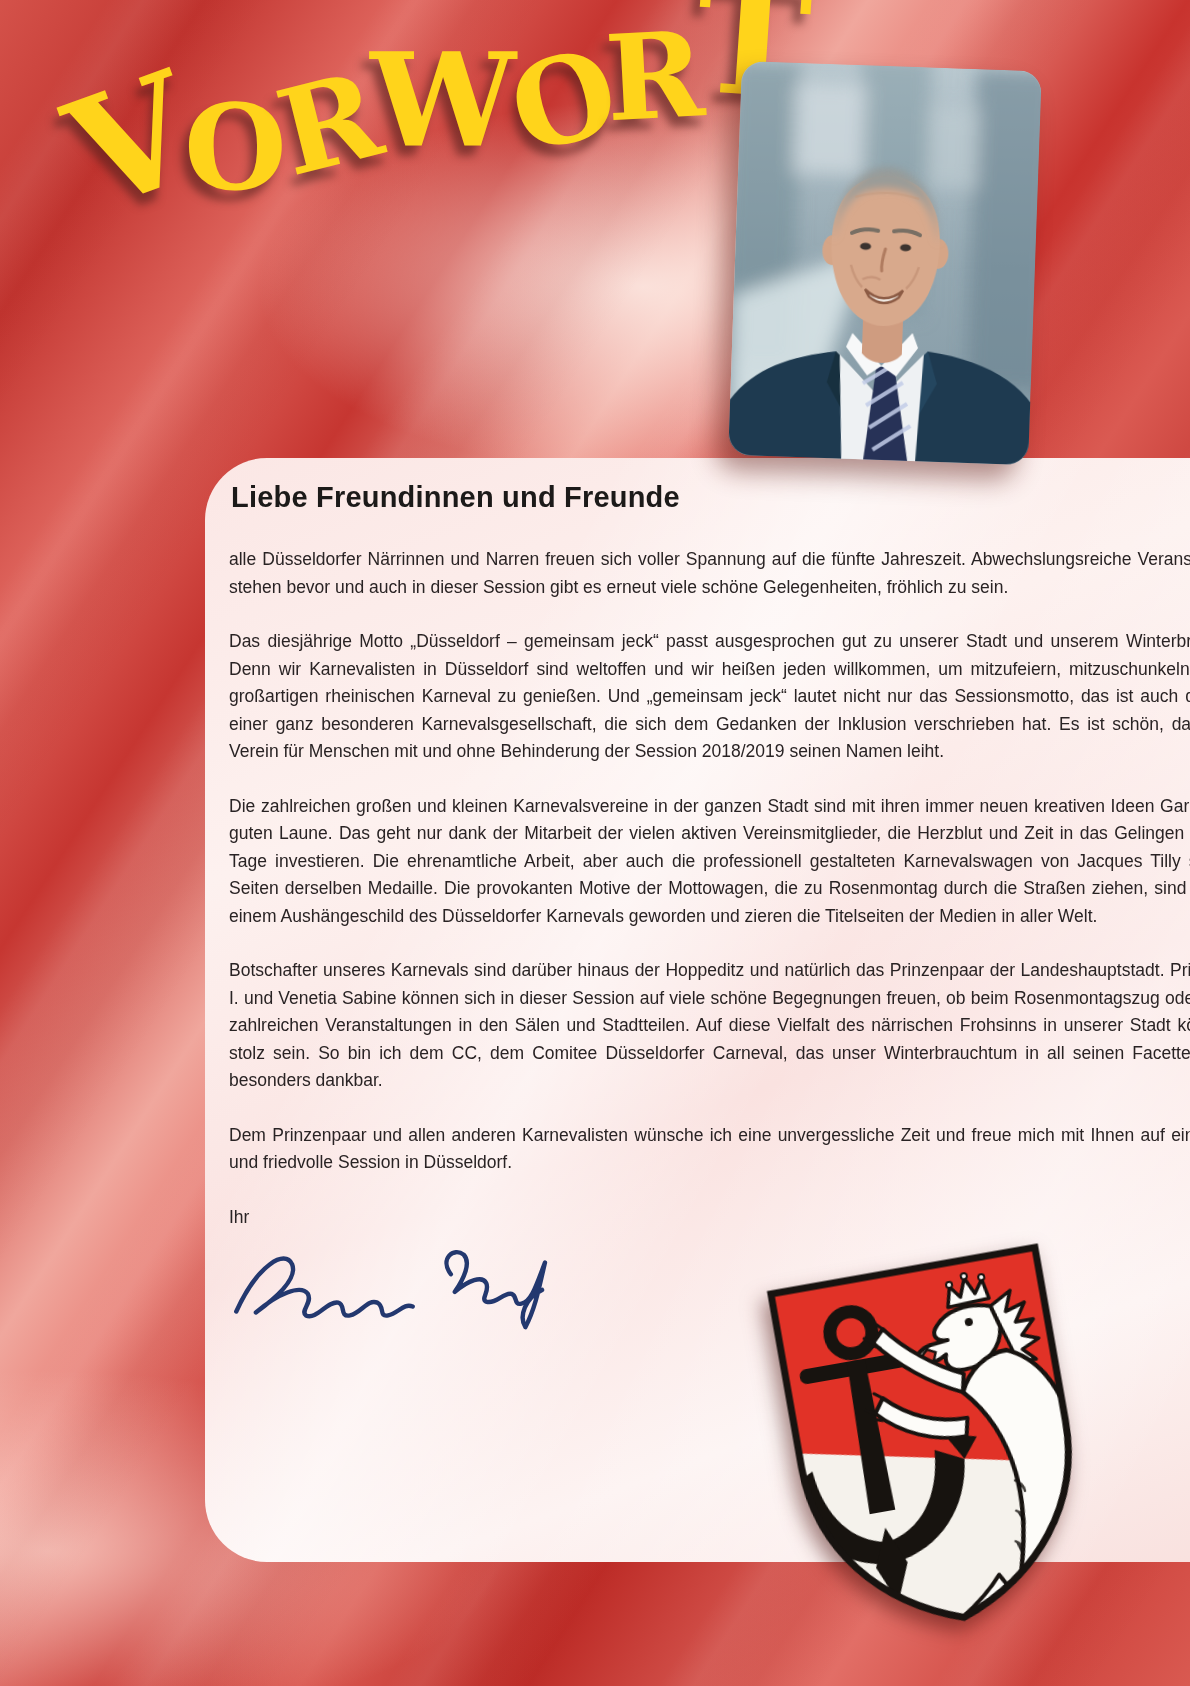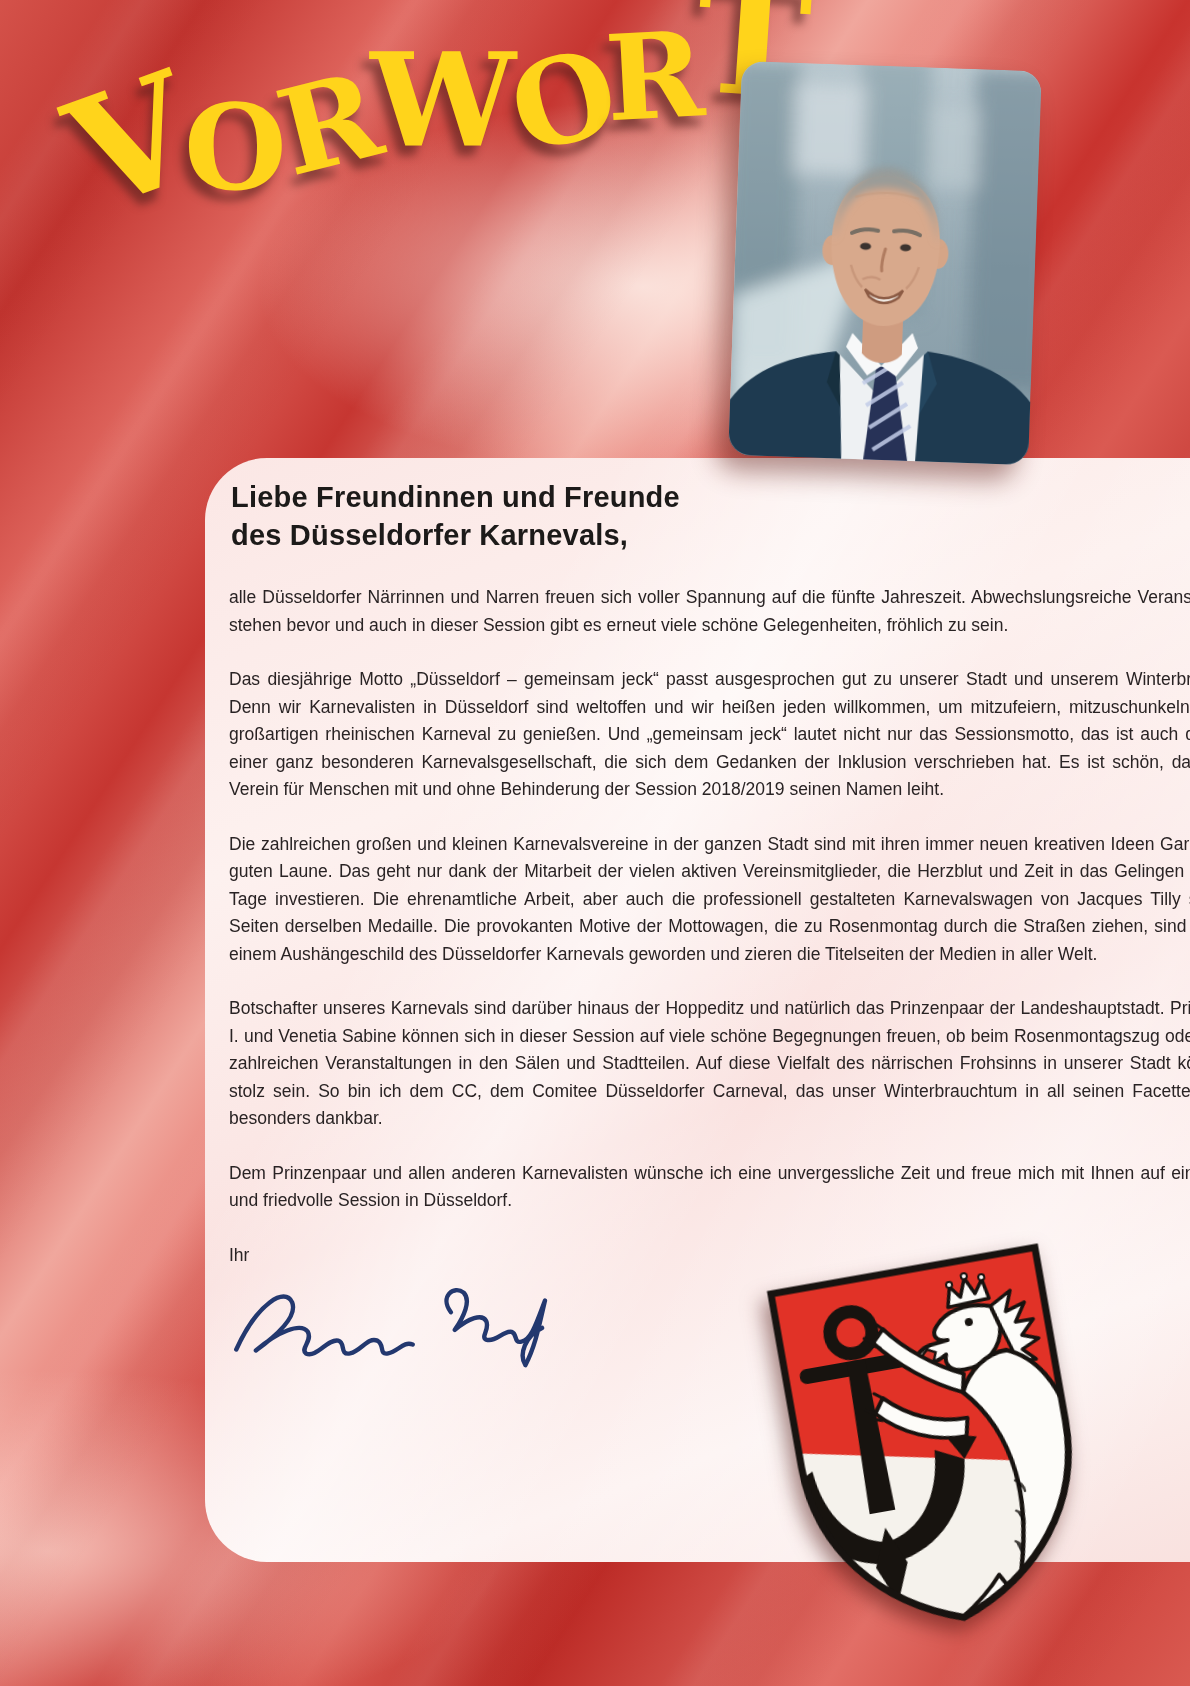--- a/index.html
+++ b/index.html
@@ -155,21 +155,21 @@
     </g>
     <path d="M150,183 q-4,14 -3,22" stroke="#b07c60" stroke-width="3" fill="none" stroke-linecap="round"></path>
     <path d="M128,214 q10,-5 18,0" stroke="#c08d72" stroke-width="2.5" fill="none" opacity=".7"></path>
     <path d="M131,224 c12,11 26,11 38,0 l-4,7 c-10,8 -20,8 -30,0 Z" fill="#f2ece5" stroke="#8c5b44" stroke-width="2.5"></path>
     <path d="M116,200 q4,14 12,22 M184,200 q-4,14 -12,22" stroke="#c08d72" stroke-width="2.5" fill="none" opacity=".65"></path>
     <path d="M118,132 q32,-10 64,0" stroke="#c49a7e" stroke-width="2" fill="none" opacity=".5"></path>
   </svg>
 </div>
 
 <div class="panel">
-  <h2 class="salutation"><span>Liebe Freundinnen und Freunde</span><br><span>des Düsseldorfer Karnevals,</span></h2>
+  <h2 class="salutation"><span>Liebe Freundinnen und Freunde</span><br></h2>
 
   <div class="body-text">
     <p>alle Düsseldorfer Närrinnen und Narren freuen sich voller Spannung auf die fünfte Jahreszeit. Abwechslungsreiche Veranstaltungen stehen bevor und auch in dieser Session gibt es erneut viele schöne Gelegenheiten, fröhlich zu sein.</p>
     <p><span>Das diesjährige Motto </span><span class="motto">„Düsseldorf – gemeinsam jeck“</span><span> passt ausgesprochen gut zu unserer Stadt und unserem Winterbrauchtum. Denn wir Karnevalisten in Düsseldorf sind weltoffen und wir heißen jeden willkommen, um mitzufeiern, mitzuschunkeln und den großartigen rheinischen Karneval zu genießen. Und „gemeinsam jeck“ lautet nicht nur das Sessionsmotto, das ist auch der Name einer ganz besonderen Karnevalsgesellschaft, die sich dem Gedanken der Inklusion verschrieben hat. Es ist schön, dass dieser Verein für Menschen mit und ohne Behinderung der Session 2018/2019 seinen Namen leiht.</span></p>
     <p>Die zahlreichen großen und kleinen Karnevalsvereine in der ganzen Stadt sind mit ihren immer neuen kreativen Ideen Garanten der guten Laune. Das geht nur dank der Mitarbeit der vielen aktiven Vereinsmitglieder, die Herzblut und Zeit in das Gelingen der tollen Tage investieren. Die ehrenamtliche Arbeit, aber auch die professionell gestalteten Karnevalswagen von Jacques Tilly sind zwei Seiten derselben Medaille. Die provokanten Motive der Mottowagen, die zu Rosenmontag durch die Straßen ziehen, sind längst zu einem Aushängeschild des Düsseldorfer Karnevals geworden und zieren die Titelseiten der Medien in aller Welt.</p>
     <p>Botschafter unseres Karnevals sind darüber hinaus der Hoppeditz und natürlich das Prinzenpaar der Landeshauptstadt. Prinz Martin I. und Venetia Sabine können sich in dieser Session auf viele schöne Begegnungen freuen, ob beim Rosenmontagszug oder auf den zahlreichen Veranstaltungen in den Sälen und Stadtteilen. Auf diese Vielfalt des närrischen Frohsinns in unserer Stadt können wir stolz sein. So bin ich dem CC, dem Comitee Düsseldorfer Carneval, das unser Winterbrauchtum in all seinen Facetten fördert, besonders dankbar.</p>
     <p>Dem Prinzenpaar und allen anderen Karnevalisten wünsche ich eine unvergessliche Zeit und freue mich mit Ihnen auf eine heitere und friedvolle Session in Düsseldorf.</p>
   </div>
 
   <p class="closing">Ihr</p>

